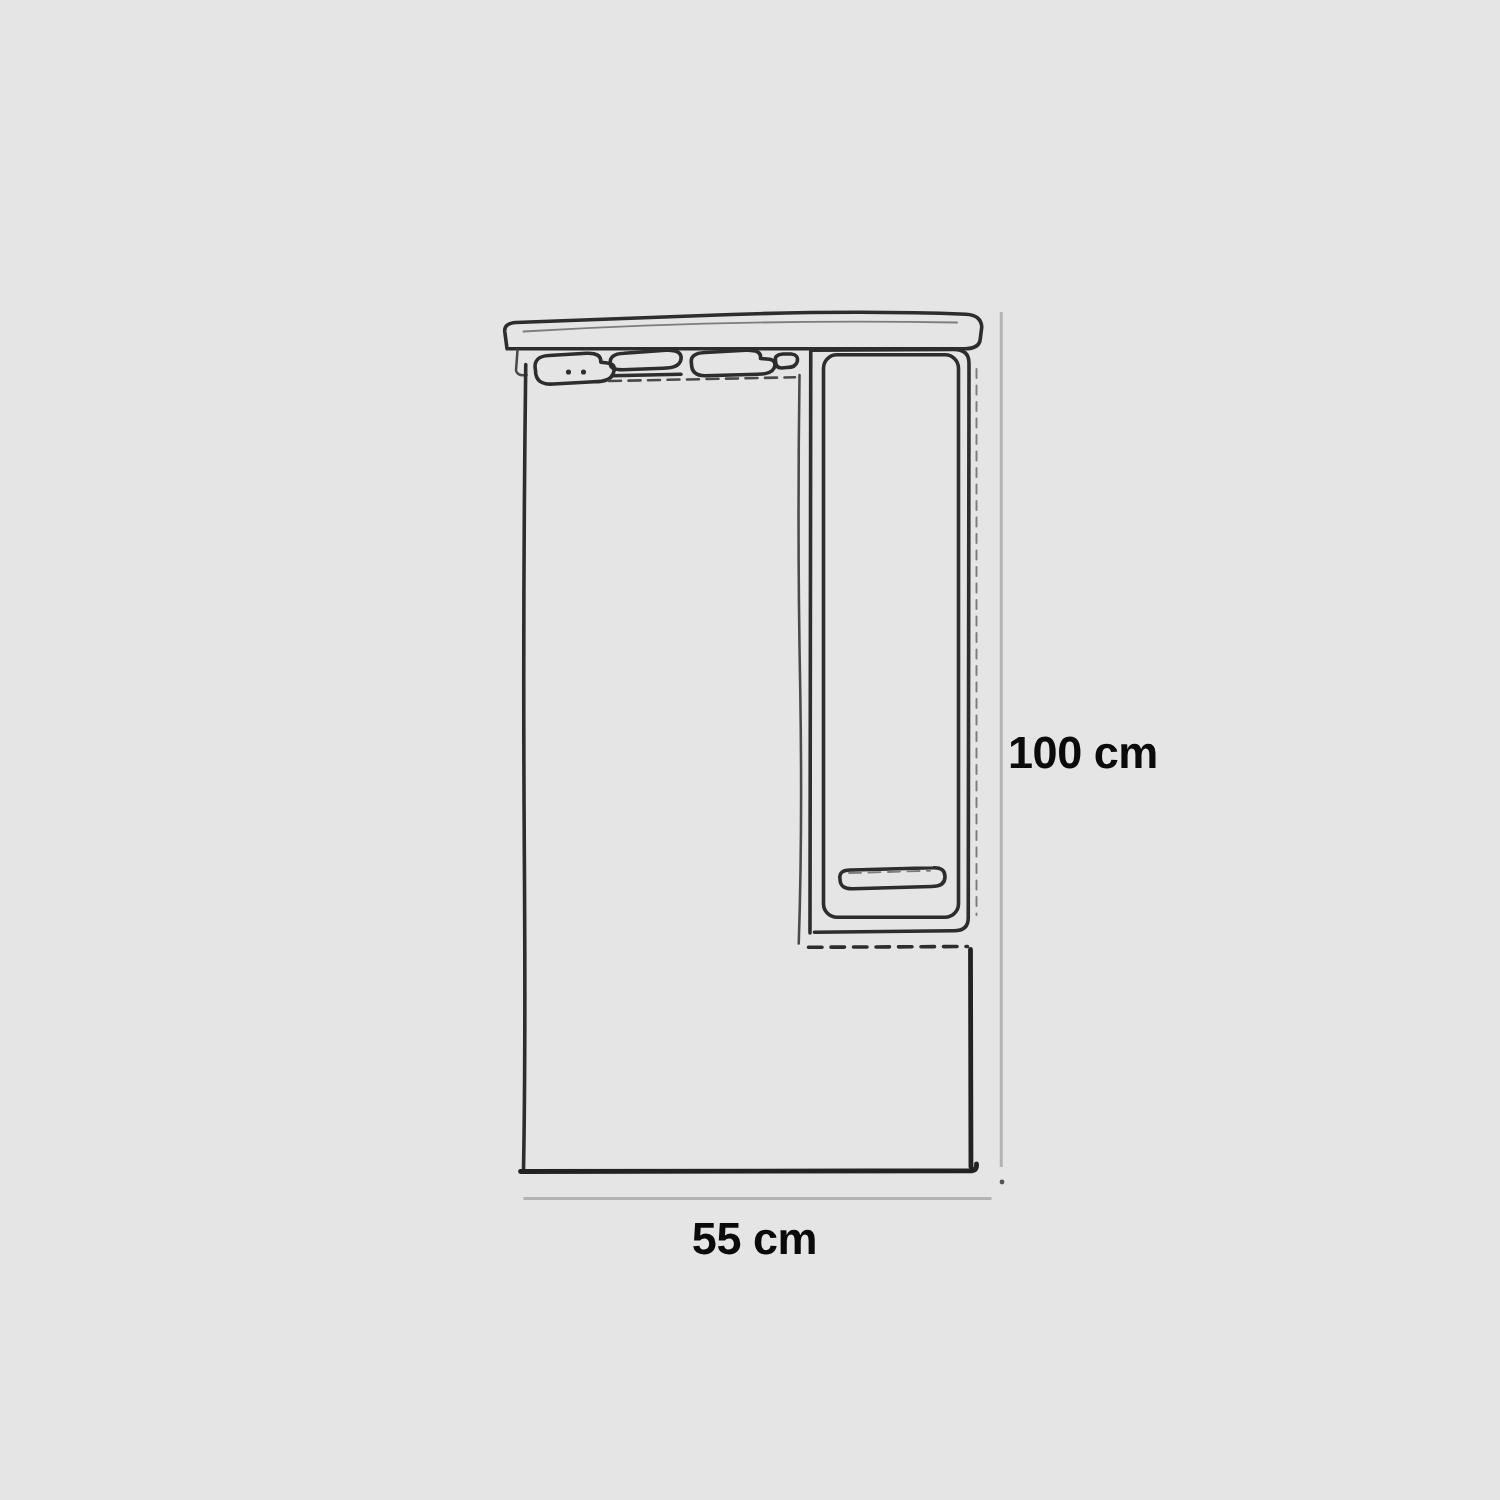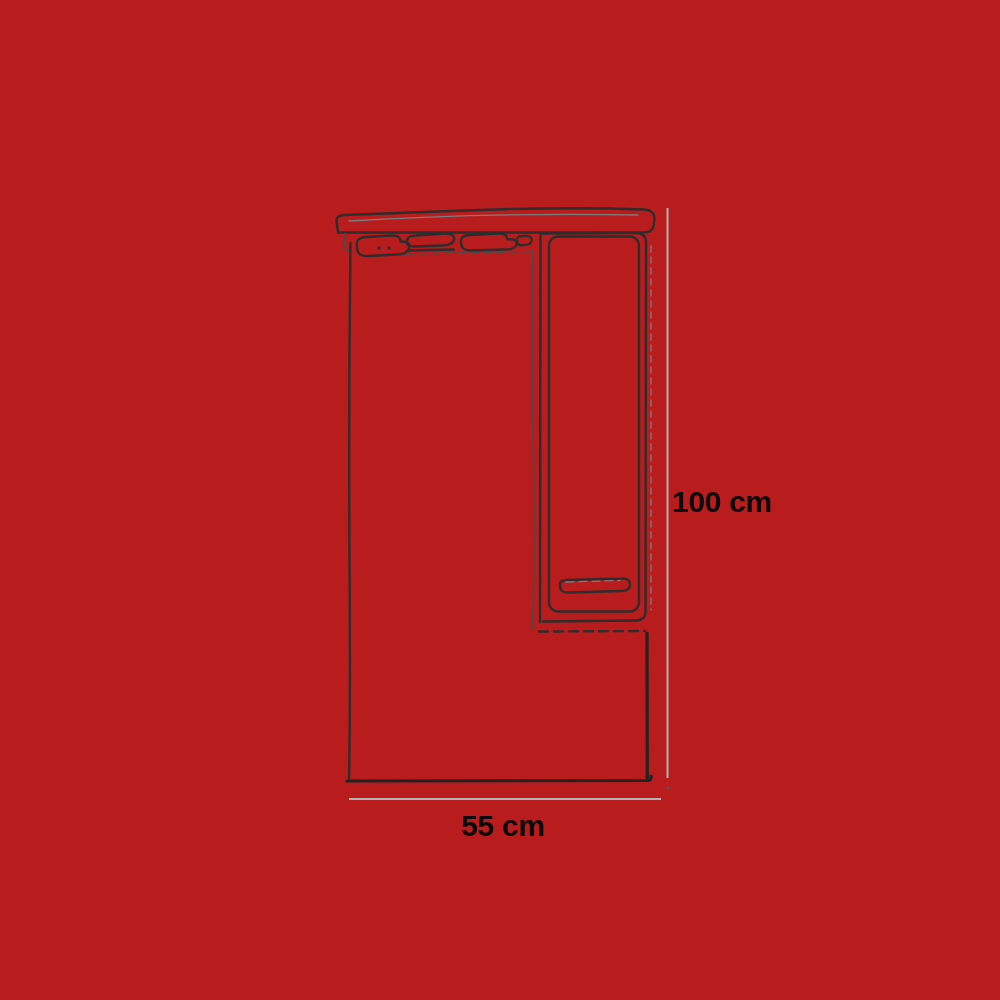--- a/index.html
+++ b/index.html
@@ -7,21 +7,21 @@
     padding: 0;
     background: #ffffff;
     width: 1000px;
     height: 1000px;
     font-family: "Liberation Sans", sans-serif;
   }
   #canvas {
     position: relative;
     width: 1000px;
     height: 1000px;
-    background: #b91c1c;
+    background: #e5e5e5;
     overflow: hidden;
   }
   svg.sketch {
     display: block;
     width: 1000px;
     height: 1000px;
     filter: blur(0.25px);
   }
   .ln      { fill: none; stroke: #2d2d2d; stroke-width: 2.4; stroke-linecap: round; stroke-linejoin: round; }
   .ln-heavy{ fill: none; stroke: #222222; stroke-width: 3.2; stroke-linecap: round; stroke-linejoin: round; }

